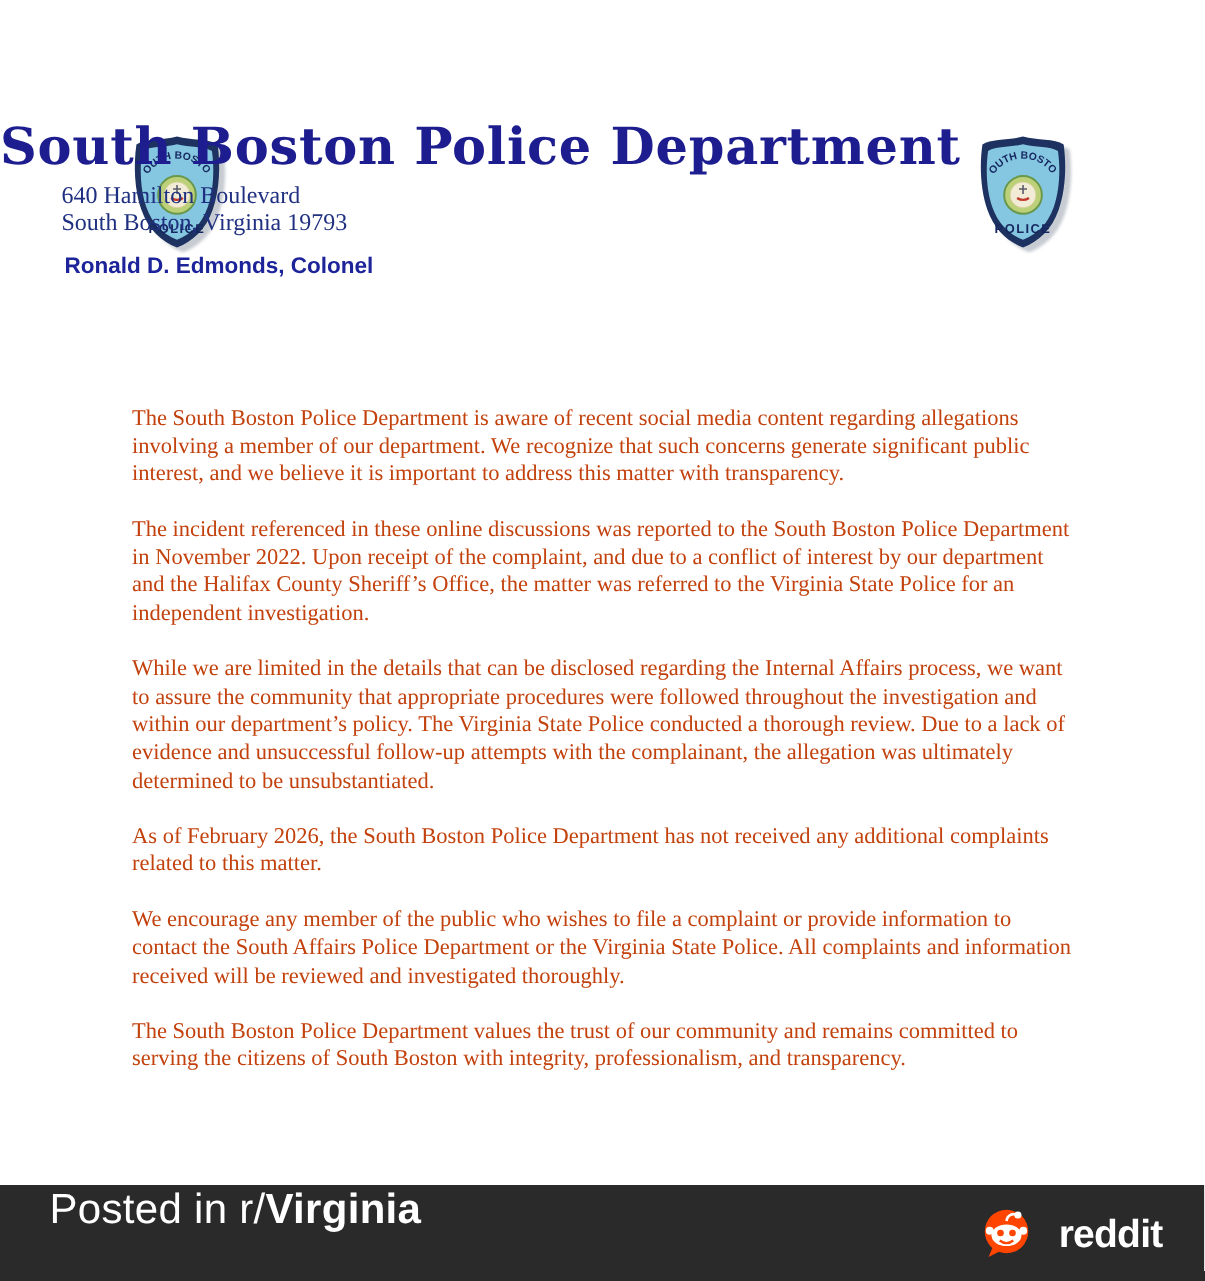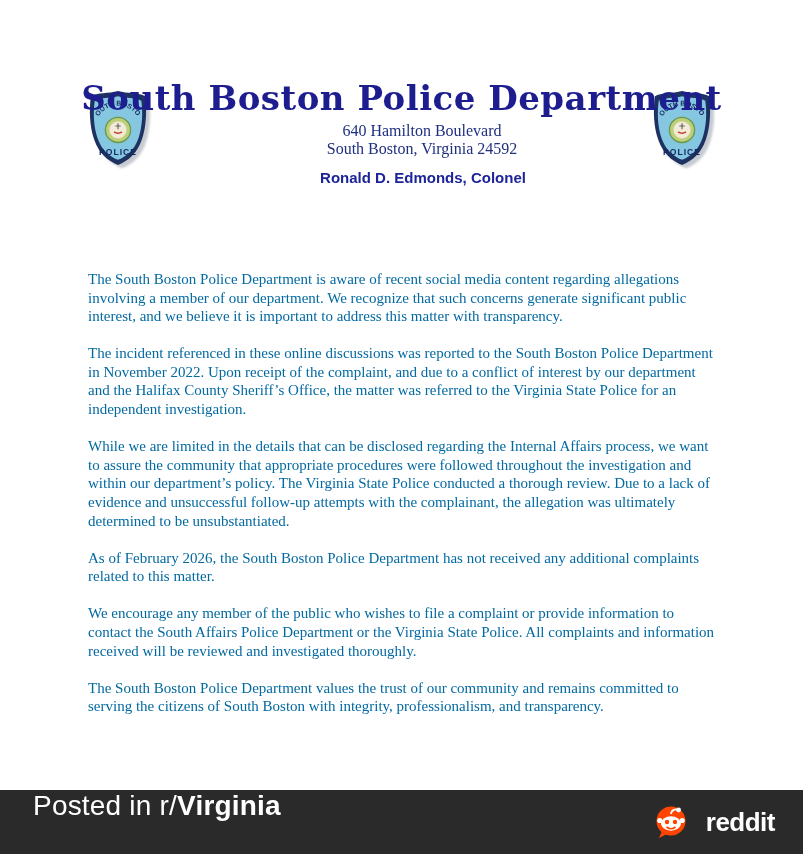--- a/index.html
+++ b/index.html
@@ -1,33 +1,33 @@
 <!DOCTYPE html>
 <html><head>
 <meta charset="utf-8">
 <style>
   html,body{margin:0;padding:0;background:#ffffff;}
   .page{position:relative;width:803px;height:854px;background:#ffffff;overflow:hidden;
         font-family:"Liberation Serif", serif;}
   
-  .letterhead{position:absolute;top:78px;left:0;width:803px;text-align:center;}
+  .letterhead{position:absolute;top:78px;left:0;width:803px;text-align:left;}
   .dept-name{margin:0;font-family:"DejaVu Serif", serif;font-weight:bold;
              font-size:34px;line-height:40px;color:#1d1d90;letter-spacing:0.5px;}
   .addr{font-size:16px;line-height:18px;color:#203080;padding-left:41px;}
   .addr-first{margin-top:4px;}
   .chief{margin-top:11px;font-family:"Liberation Sans", sans-serif;font-weight:bold;
          font-size:15px;line-height:18px;color:#1d2499;margin-left:43px;}
   
   .badge{position:absolute;width:70px;top:89px;}
   .badge-left{left:85px;}
   .badge-right{left:649px;}
   .badge-defs{position:absolute;width:0;height:0;}
   
   .body-text{position:absolute;top:270px;left:88px;width:632px;}
-  .body-text p{margin:0 0 18.5px 0;font-size:15px;line-height:18.6px;color:#0369a1;}
+  .body-text p{margin:0 0 18.5px 0;font-size:15px;line-height:18.6px;color:#c2410c;}
   
   .banner{position:absolute;left:0;bottom:0;width:803px;height:64px;background:#2a2a2a;
           display:flex;box-sizing:border-box;padding:0 28px 0 33px;
           font-family:"Liberation Sans", sans-serif;}
   .posted{color:#ffffff;font-size:28px;letter-spacing:0.2px;}
   .posted .prefix{font-weight:500;}
   .posted .sub{font-weight:700;}
   .reddit-logo{margin-left:auto;display:flex;align-items:center;gap:19px;}
   .reddit-wordmark{color:#ffffff;font-size:26px;font-weight:700;letter-spacing:-0.5px;}
 </style>
@@ -61,21 +61,21 @@
       <use href="#badge-def"></use>
     </svg>
 
     <svg class="badge badge-right" viewBox="0 0 106 125">
       <use href="#badge-def"></use>
     </svg>
 
     <div class="letterhead">
       <h1 class="dept-name">South Boston Police Department</h1>
       <div class="addr addr-first">640 Hamilton Boulevard</div>
-      <div class="addr">South Boston, Virginia 24592</div>
+      <div class="addr">South Boston, Virginia 19793</div>
       <div class="chief">
         <div>Ronald D. Edmonds, Colonel</div>
       </div>
     </div>
 
     <div class="body-text">
       <p>The South Boston Police Department is aware of recent social media content regarding allegations involving a member of our department. We recognize that such concerns generate significant public interest, and we believe it is important to address this matter with transparency.</p>
       <p>The incident referenced in these online discussions was reported to the South Boston Police Department in November 2022. Upon receipt of the complaint, and due to a conflict of interest by our department and the Halifax County Sheriff’s Office, the matter was referred to the Virginia State Police for an independent investigation.</p>
       <p>While we are limited in the details that can be disclosed regarding the Internal Affairs process, we want to assure the community that appropriate procedures were followed throughout the investigation and within our department’s policy. The Virginia State Police conducted a thorough review. Due to a lack of evidence and unsuccessful follow-up attempts with the complainant, the allegation was ultimately determined to be unsubstantiated.</p>
       <p>As of February 2026, the South Boston Police Department has not received any additional complaints related to this matter.</p>

